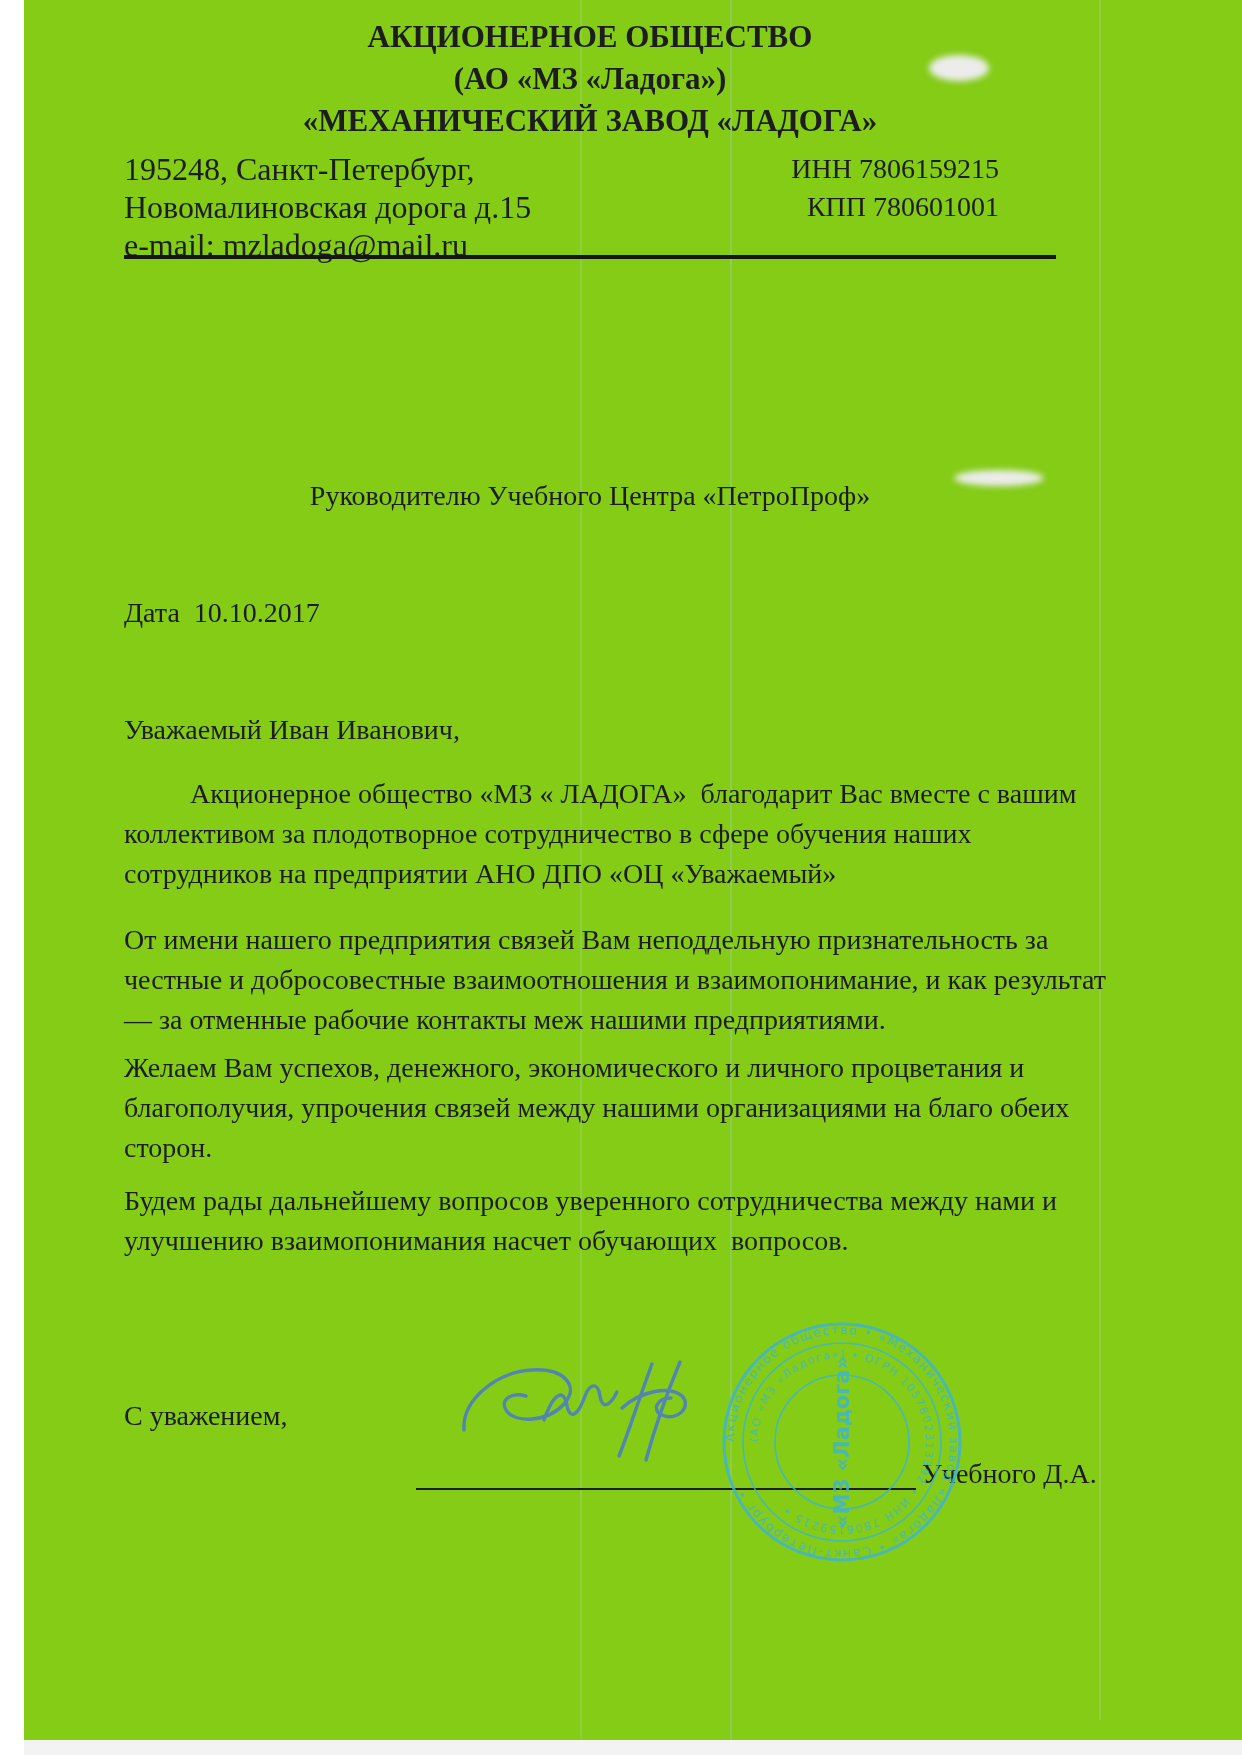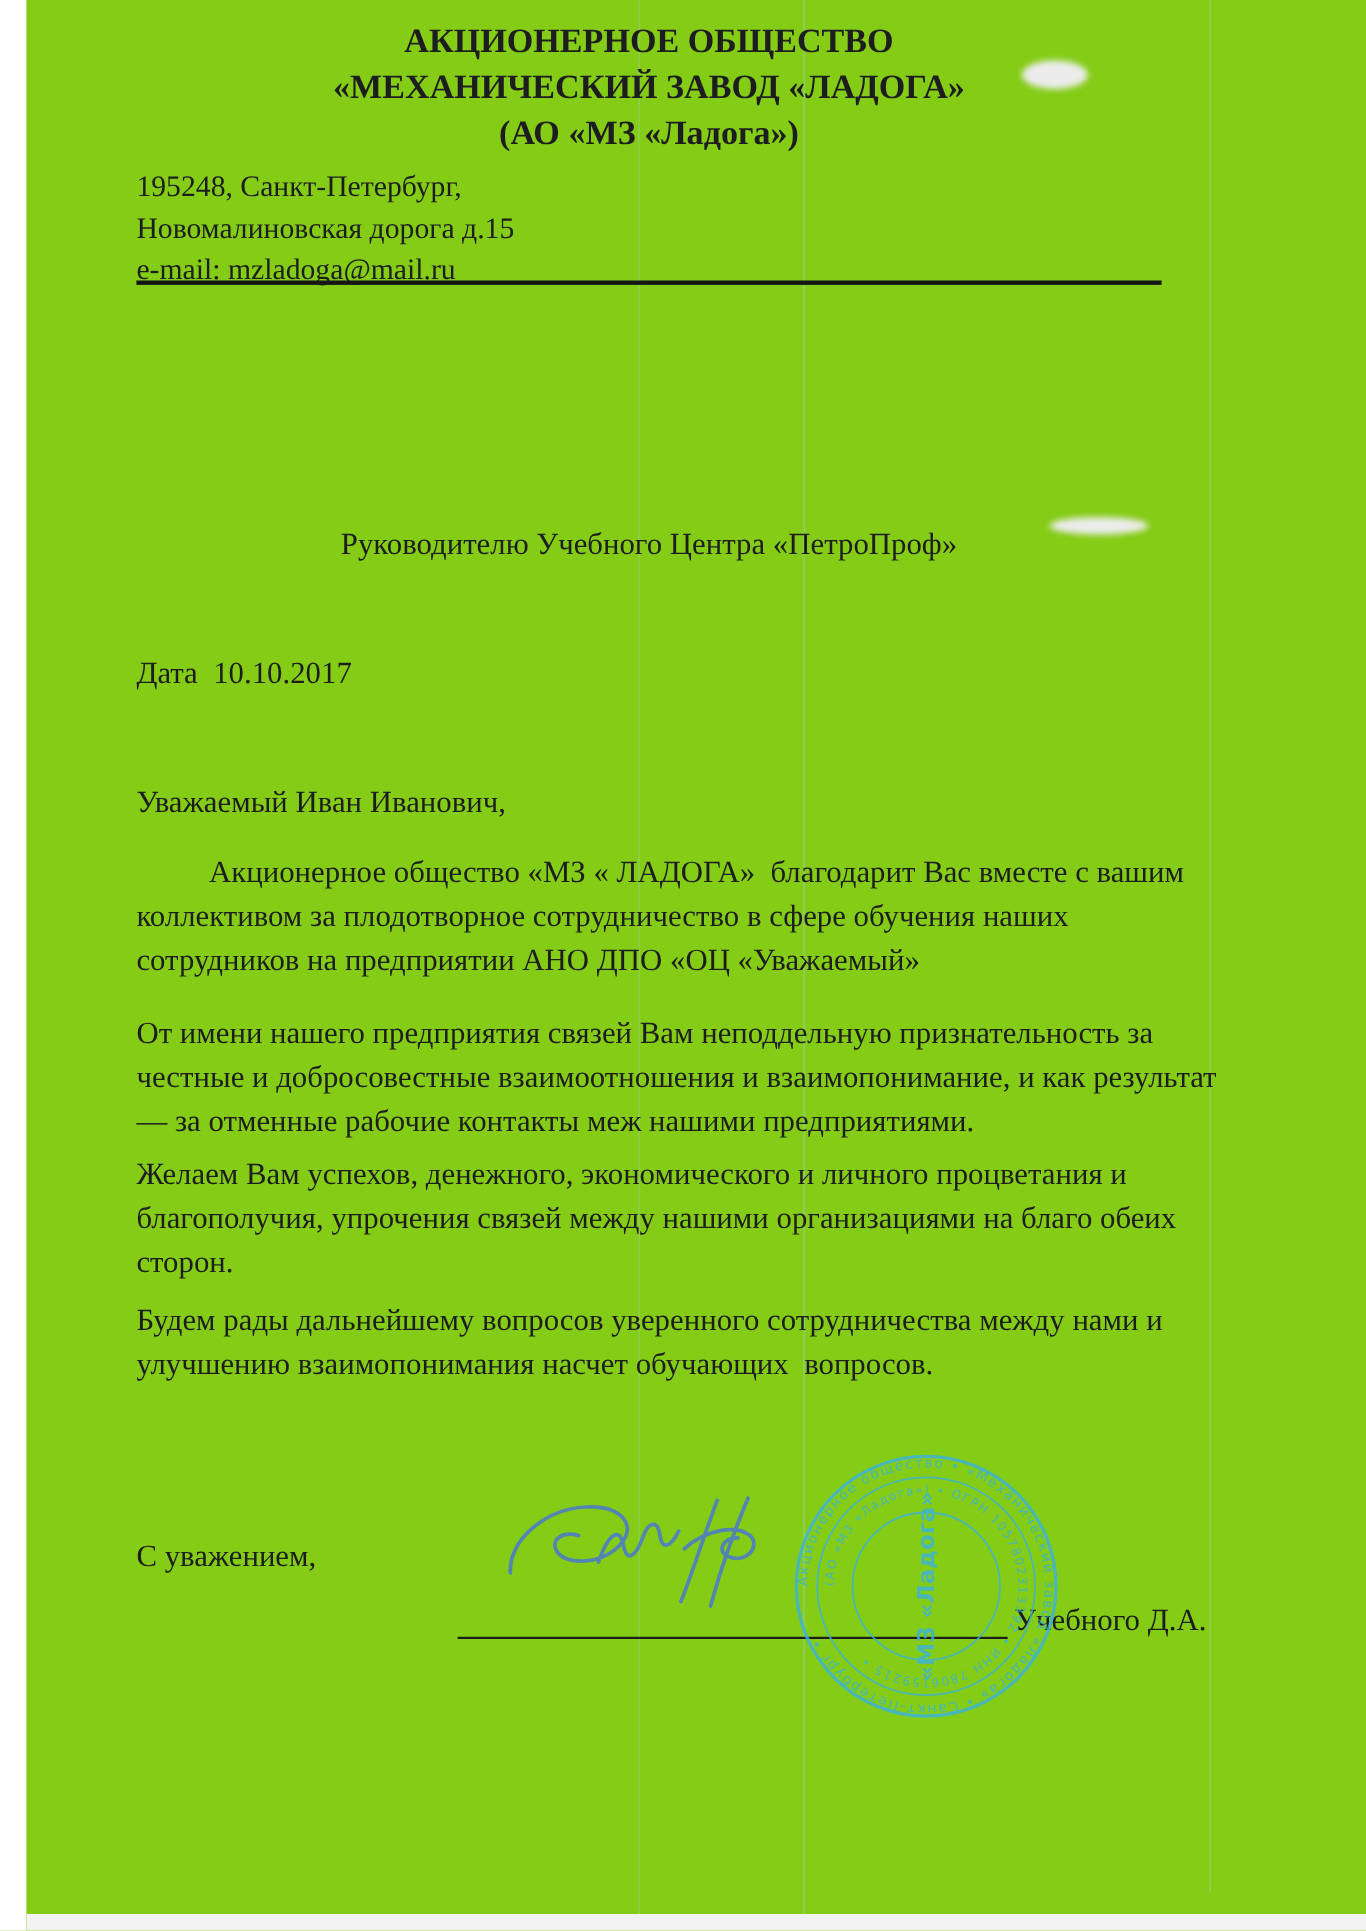--- a/index.html
+++ b/index.html
@@ -8,21 +8,21 @@
     width:1242px; height:1755px;
     background:#84cc16;
     font-family:"Liberation Serif", serif;
     color:#1d1d1f;
     overflow:hidden;
     margin-left:24px;
   }
   .abs { position:absolute; }
   .pre { white-space:pre; }
   .hline { font-weight:bold; font-size:31px; line-height:42px; text-align:center; }
-  .addr  { font-size:27px; line-height:38px; }
+  .addr  { font-size:32px; line-height:38px; }
   .codes { font-size:28px; line-height:38px; text-align:right; }
   .bodytxt { font-size:28px; line-height:40px; }
   .indent { padding-left:66px; }
   .divider { height:4px; background:#161616; }
   .underline { border-bottom:2.5px solid #1d1d1f; }
   .scanline { width:2px; pointer-events:none; }
   .smudge { background:#ececec; border-radius:50%; filter:blur(3px); pointer-events:none; }
 </style>
 </head>
 <body>
@@ -31,30 +31,34 @@
 
   <div class="abs scanline" style="left:556px; top:0; height:1740px; background:rgba(175,215,232,0.20);"></div>
   <div class="abs scanline" style="left:706px; top:0; height:1740px; background:rgba(165,210,230,0.30);"></div>
   <div class="abs scanline" style="left:1075px; top:0; height:1720px; background:rgba(190,200,205,0.25);"></div>
   <div class="abs smudge" style="left:905px; top:55px; width:60px; height:26px;"></div>
   <div class="abs smudge" style="left:930px; top:470px; width:90px; height:16px;"></div>
   <div class="abs" style="left:0; top:1740px; width:1242px; height:15px; background:#f2f3f2;"></div>
 
   <div class="abs" style="left:100px; top:16px; width:932px;">
     <div class="hline">АКЦИОНЕРНОЕ ОБЩЕСТВО</div>
+    <div class="hline">(АО «МЗ «Ладога»)</div>
     <div class="hline">«МЕХАНИЧЕСКИЙ ЗАВОД «ЛАДОГА»</div>
-    <div class="hline">(АО «МЗ «Ладога»)</div>
   </div>
 
   <div class="abs addr" style="left:100px; top:150px;">
     <div class="pre">195248, Санкт-Петербург,</div>
     <div class="pre">Новомалиновская дорога д.15</div>
     <div class="pre">e-mail: mzladoga@mail.ru</div>
   </div>
 
+  <div class="abs codes" style="left:600px; top:150px; width:375px;">
+    <div class="pre">ИНН 7806159215</div>
+    <div class="pre">КПП 780601001</div>
+  </div>
 
   <div class="abs divider" style="left:100px; top:255px; width:932px;"></div>
 
   <div class="abs bodytxt pre" style="left:100px; top:476px; width:932px; text-align:center;">Руководителю Учебного Центра «ПетроПроф»</div>
 
   <div class="abs bodytxt pre" style="left:100px; top:593px;">Дата  10.10.2017</div>
 
   <div class="abs bodytxt pre" style="left:100px; top:710px;">Уважаемый Иван Иванович,</div>
 
   <div class="abs bodytxt" style="left:100px; top:774px;">

